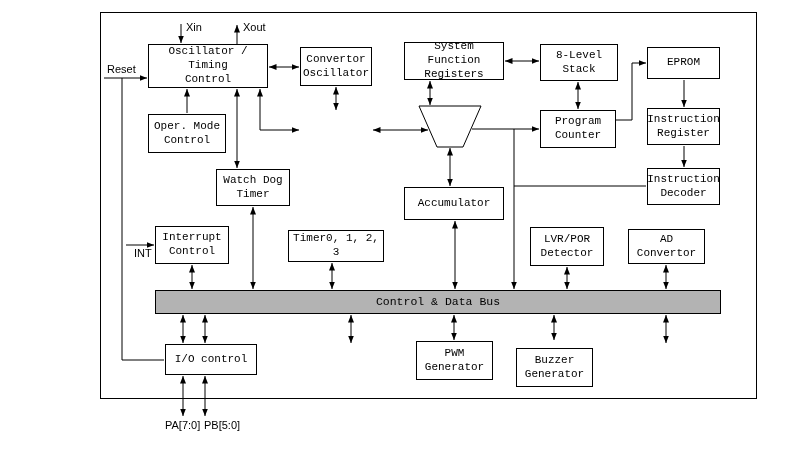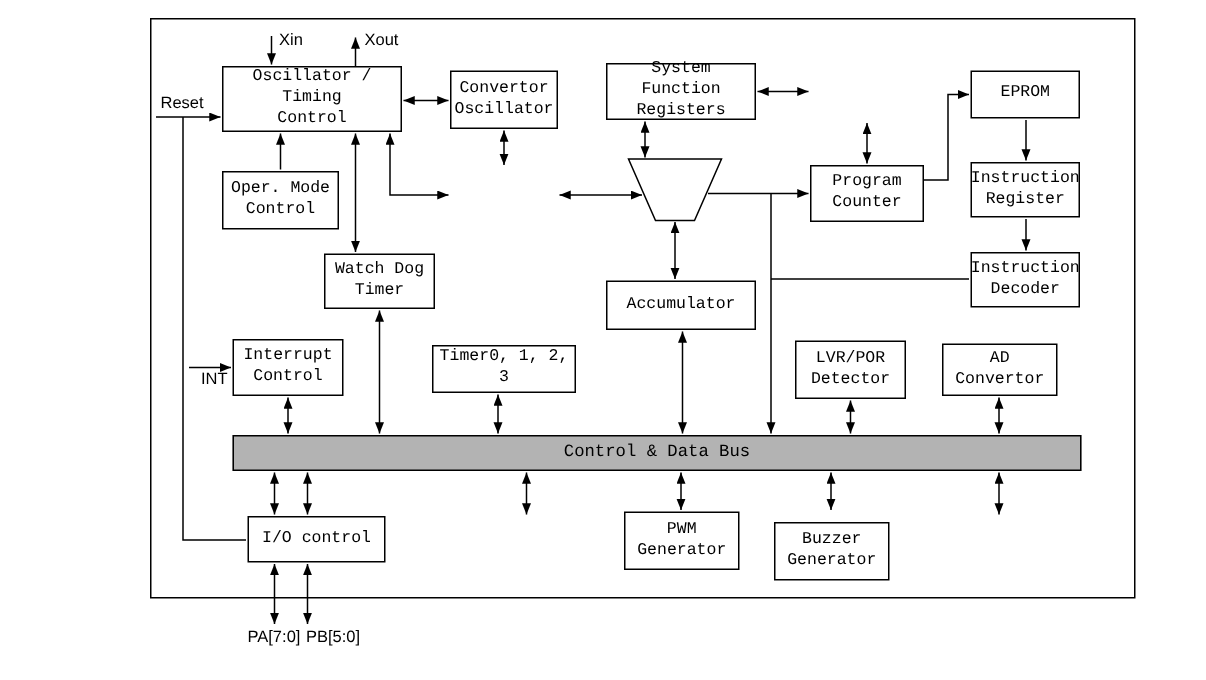--- a/index.html
+++ b/index.html
@@ -74,20 +74,22 @@
 <div id="canvas">
 
   <div class="frame" style="left:100px;top:12px;width:657px;height:387px"></div>
 
   <div class="box" style="left:148px;top:44px;width:120px;height:44px">Oscillator / Timing
 Control</div>
   <div class="box" style="left:300px;top:47px;width:72px;height:39px">Convertor
 Oscillator</div>
   <div class="box" style="left:404px;top:42px;width:100px;height:38px">System Function
 Registers</div>
+  <div class="box" style="left:540px;top:44px;width:78px;height:37px">8-Level
+Stack</div>
   <div class="box" style="left:647px;top:47px;width:73px;height:32px">EPROM</div>
   <div class="box" style="left:148px;top:114px;width:78px;height:39px">Oper. Mode
 Control</div>
   <div class="box" style="left:540px;top:110px;width:76px;height:38px">Program
 Counter</div>
   <div class="box" style="left:647px;top:108px;width:73px;height:37px">Instruction
 Register</div>
   <div class="box" style="left:216px;top:169px;width:74px;height:37px">Watch Dog
 Timer</div>
   <div class="box" style="left:404px;top:187px;width:100px;height:33px">Accumulator</div>

